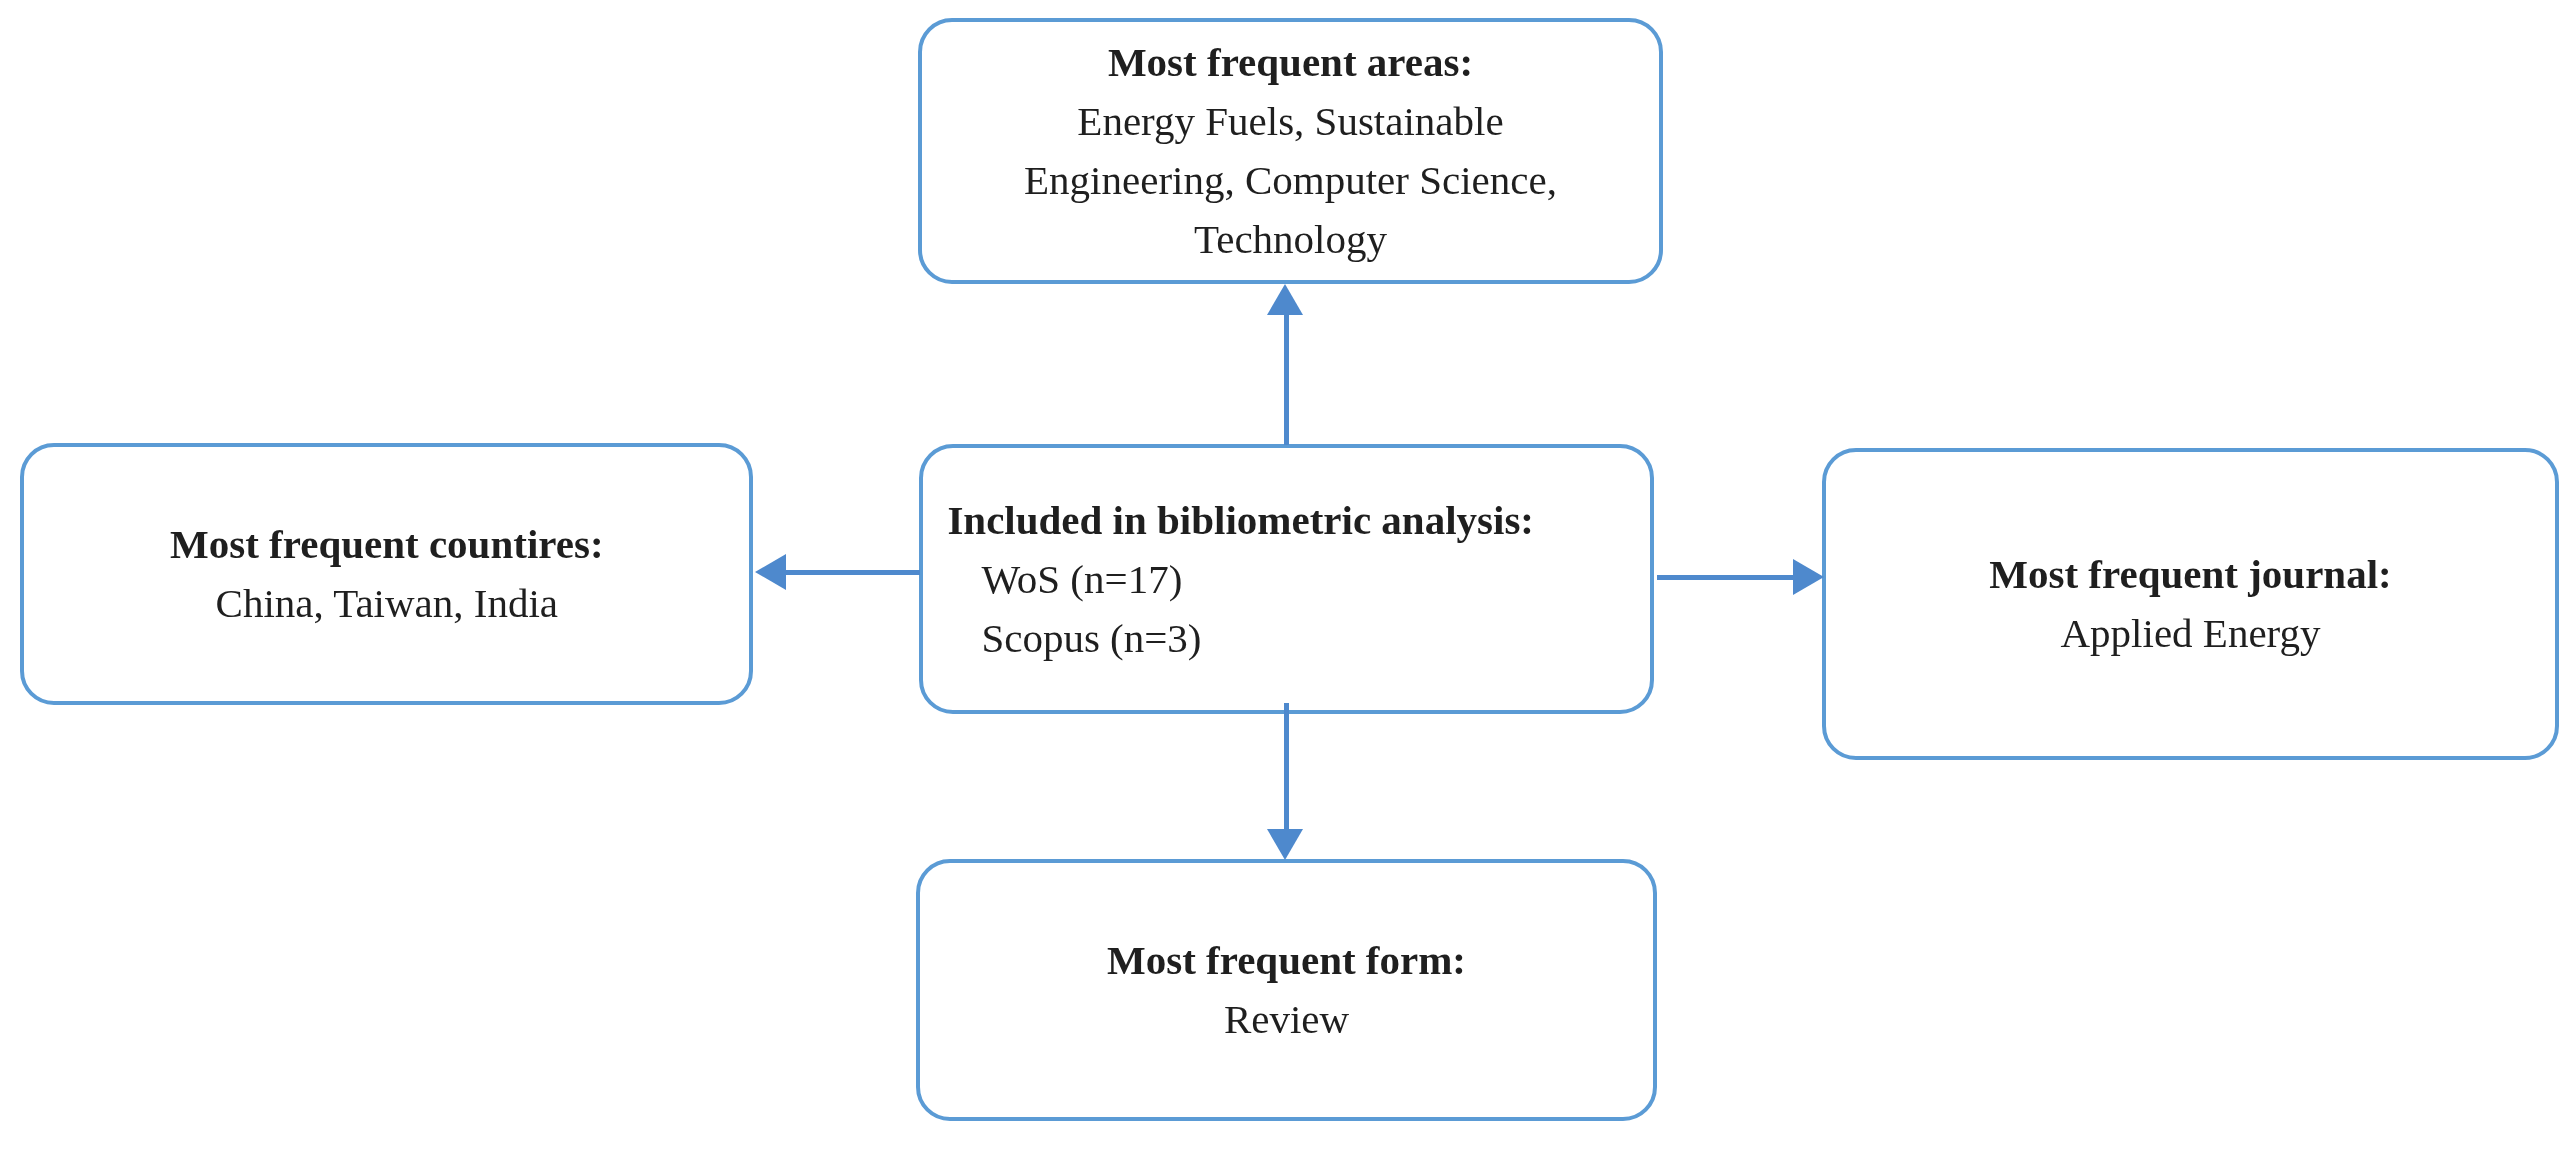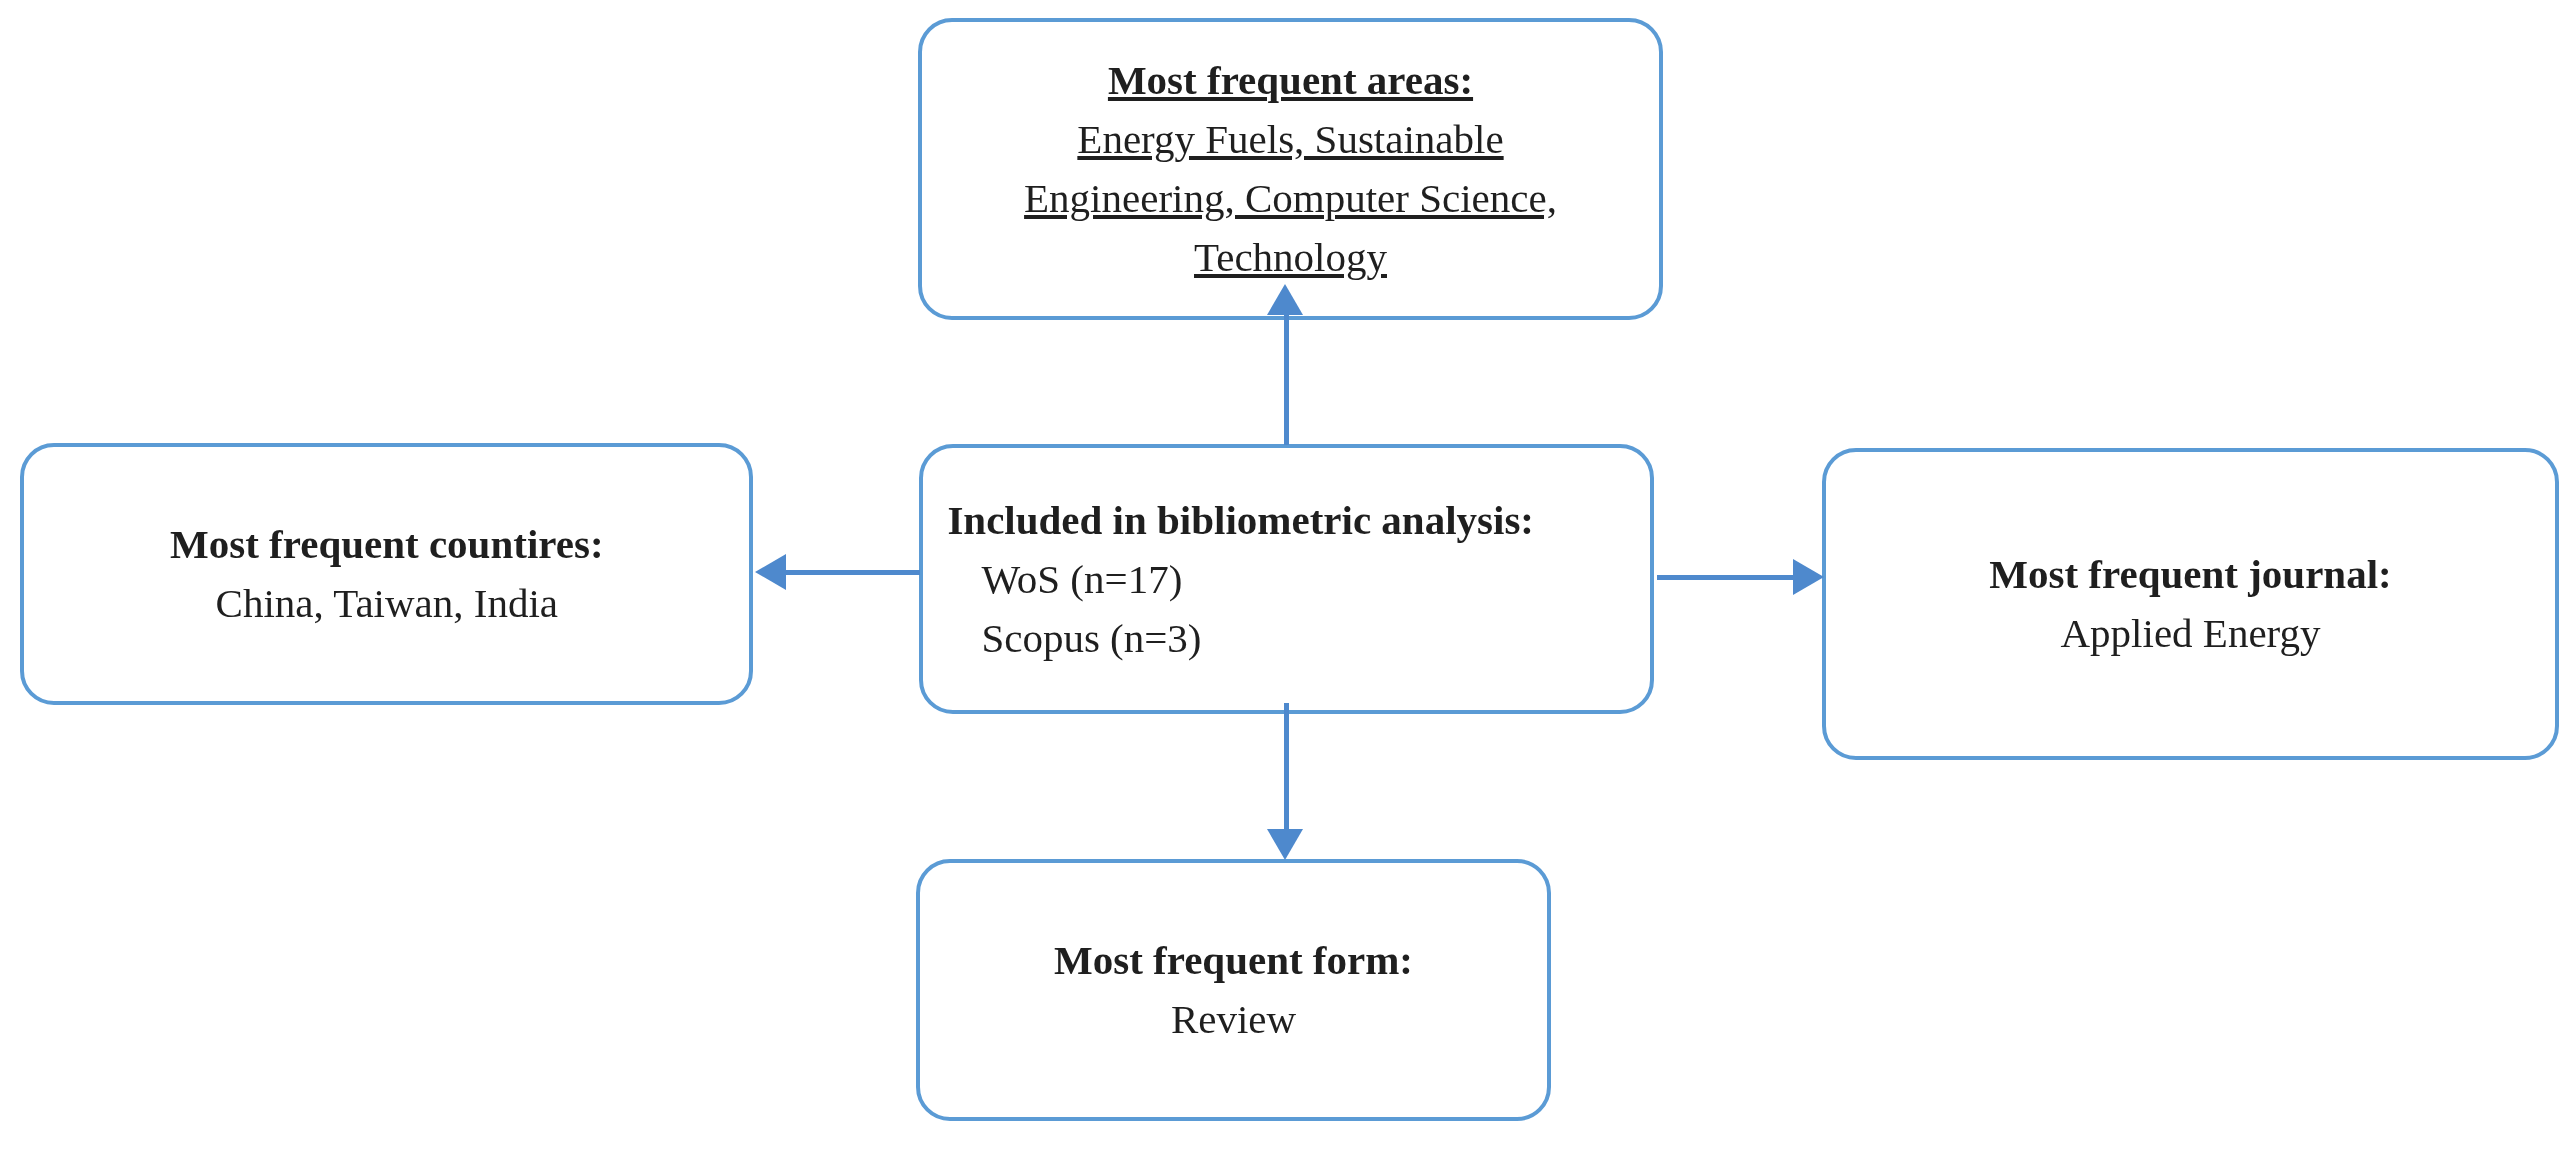--- a/index.html
+++ b/index.html
@@ -30,27 +30,27 @@
     font-size: 41px;
     line-height: 59px;
   }
   .box .title {
     font-weight: bold;
     white-space: nowrap;
   }
   .box .line {
     white-space: nowrap;
   }
-  .box-top    { left: 918px; top: 18px;   width: 745px; height: 302px; text-decoration: underline; }
+  .box-top    { left: 918px; top: 18px;   width: 745px; height: 266px; }
   .box-left   { left: 20.3px;   top: 443px;  width: 733px; height: 262px; }
   .box-center { left: 919px; top: 444px;  width: 735px; height: 270px;
                 align-items: flex-start; text-align: left; padding-left: 24.4px; }
   .box-center .item { padding-left: 34px; white-space: nowrap; }
   .box-right  { left: 1822px; top: 448px;  width: 737px; height: 312px; }
-  .box-bottom { left: 916px; top: 859px; width: 635px; height: 262px; }
+  .box-bottom { left: 916px; top: 859px; width: 741px; height: 262px; }
 
   .arrow-line {
     position: absolute;
     background: var(--arrow, #4e89cd);
   }
   .arrow-head {
     position: absolute;
     width: 0;
     height: 0;
   }

